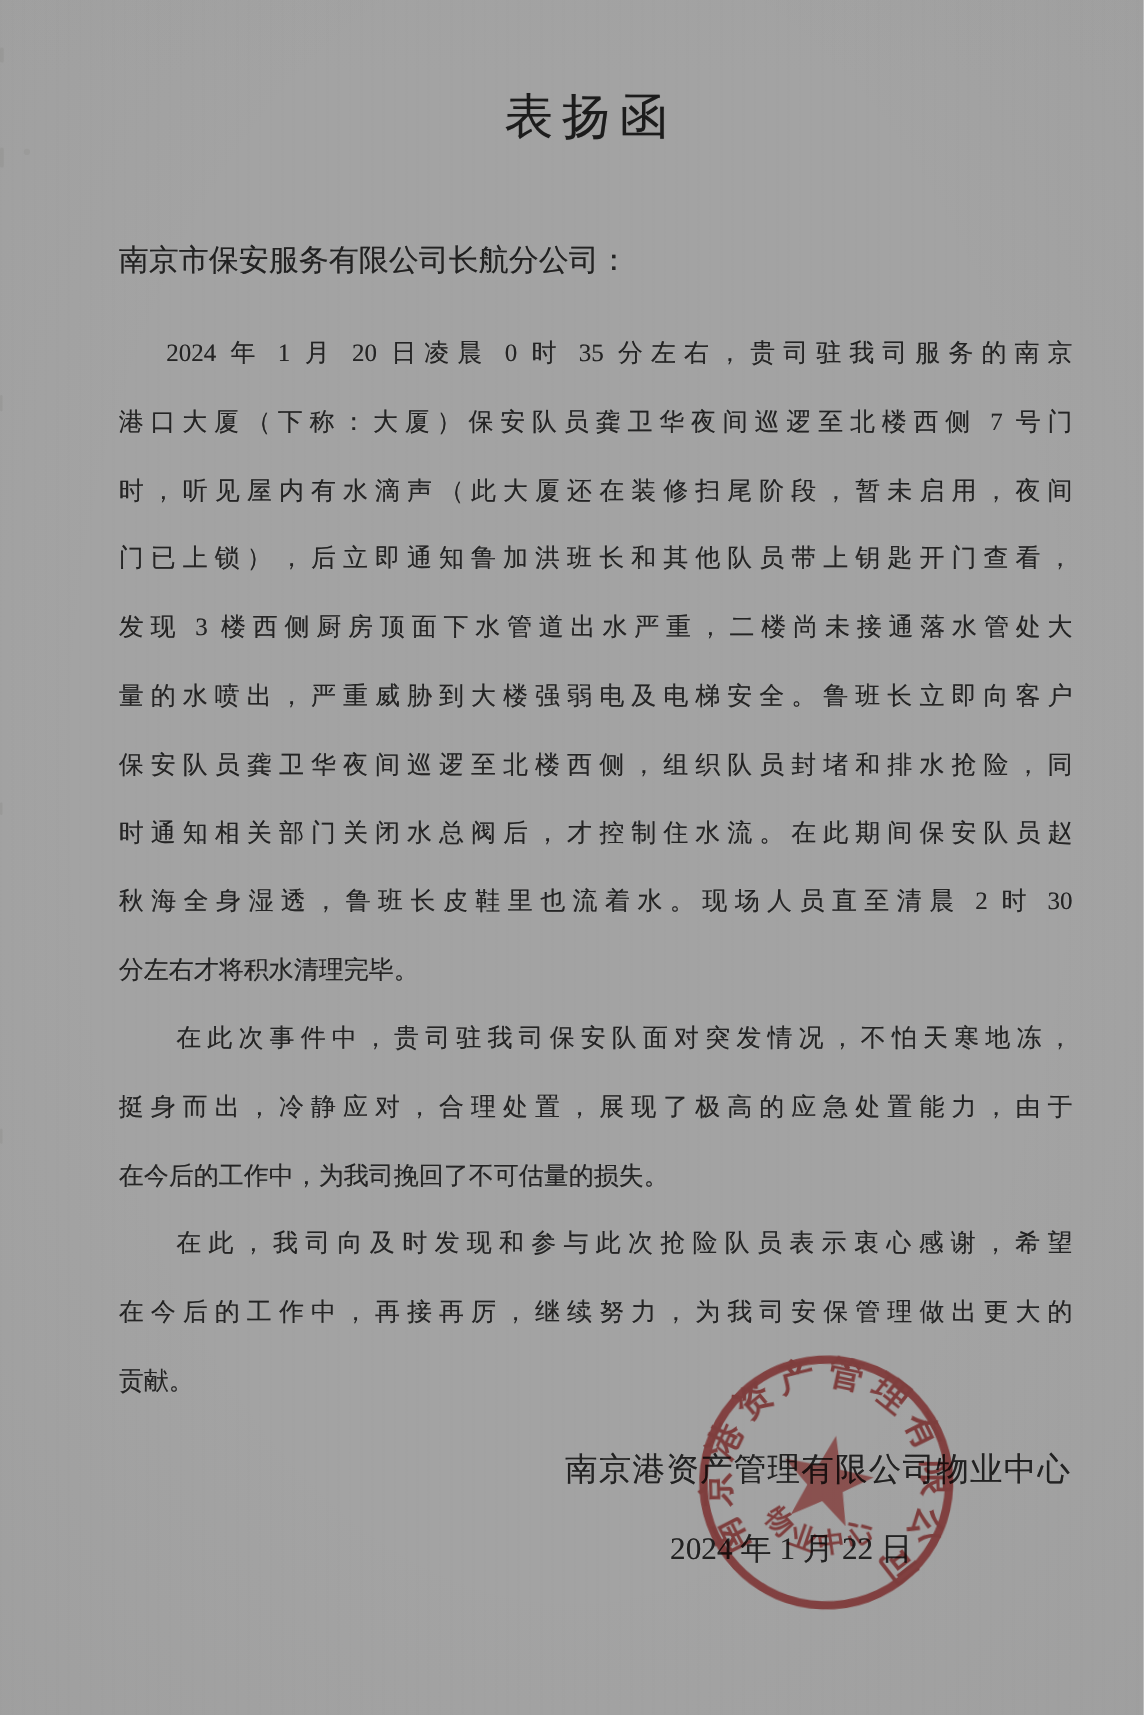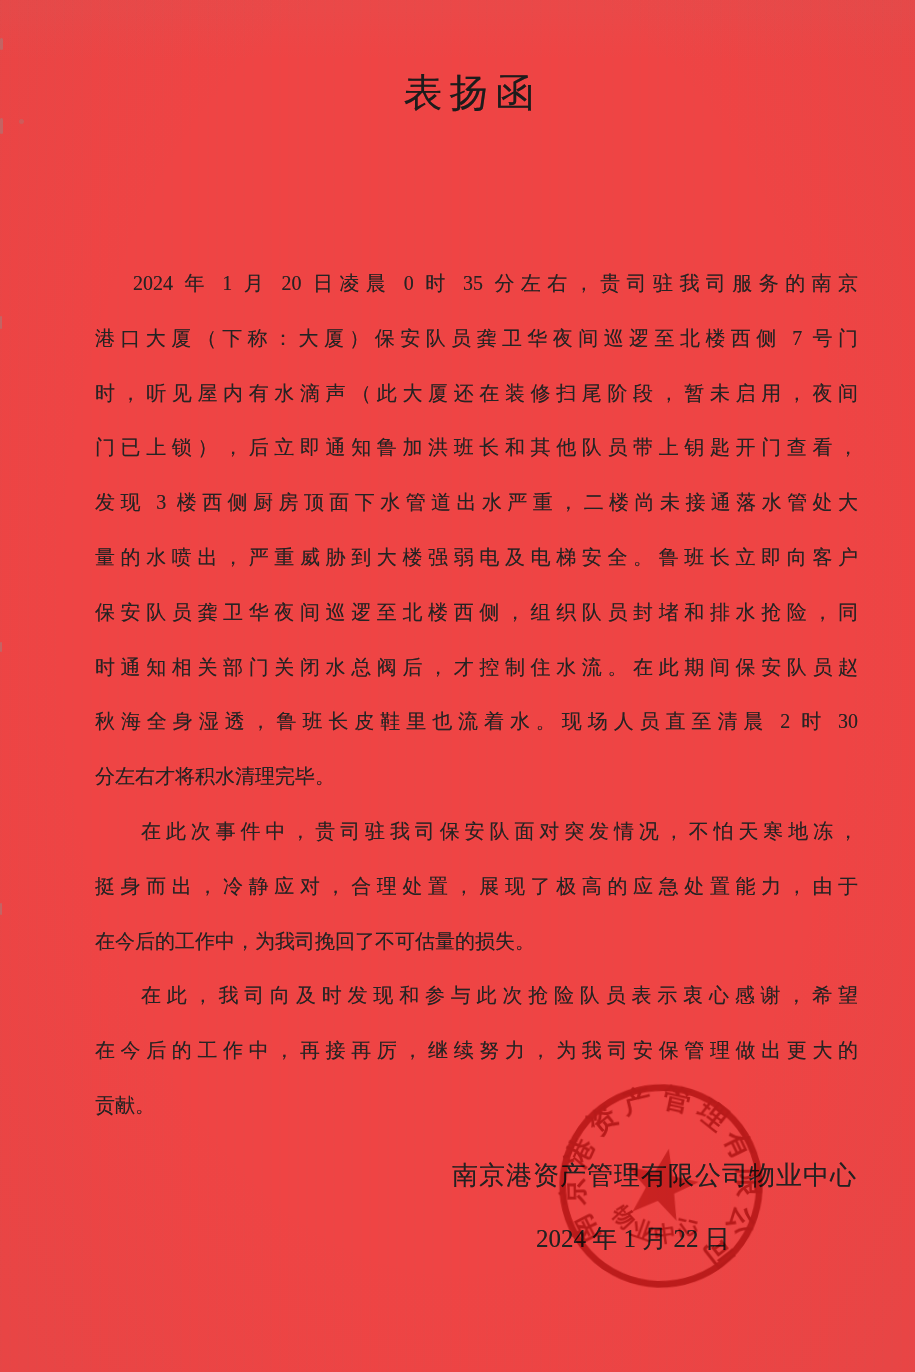--- a/index.html
+++ b/index.html
@@ -3,21 +3,21 @@
 <meta charset="utf-8">
 <style>
   * { margin:0; padding:0; box-sizing:border-box; }
   html,body { background:#e8e8e6; }
   body { font-family:"Liberation Serif","DejaVu Serif",serif; }
 
   .page {
     position:relative;
     width:915px; height:1372px;
     margin:0 auto;
-    background:#ef4444;
+    background:#a3a3a3;
     overflow:hidden;
     color:#222;
   }
   
   .page::before {
     content:"";
     position:absolute; inset:0;
     background:
       repeating-linear-gradient(90deg, rgba(120,120,118,.018) 0 2px, transparent 2px 9px),
       linear-gradient(180deg, rgba(150,150,148,.05) 0 8px, transparent 60px),
@@ -89,20 +89,21 @@
   .a5 { left:0; top:642px; width:2px; height:10px; }
   .a6 { left:0; top:903px; width:2px; height:12px; }
 </style>
 </head>
 <body>
 
 <div class="page">
 
   <h1 class="title">表扬函</h1>
 
+  <div class="salutation">南京市保安服务有限公司长航分公司：</div>
 
   <div class="body-text">
     <div class="line indent-num jfull">2024 年 1 月 20 日凌晨 0 时 35 分左右，贵司驻我司服务的南京</div>
     <div class="line jfull">港口大厦（下称：大厦）保安队员龚卫华夜间巡逻至北楼西侧 7 号门</div>
     <div class="line jfull">时，听见屋内有水滴声（此大厦还在装修扫尾阶段，暂未启用，夜间</div>
     <div class="line jfull">门已上锁），后立即通知鲁加洪班长和其他队员带上钥匙开门查看，</div>
     <div class="line jfull">发现 3 楼西侧厨房顶面下水管道出水严重，二楼尚未接通落水管处大</div>
     <div class="line jfull">量的水喷出，严重威胁到大楼强弱电及电梯安全。鲁班长立即向客户</div>
     <div class="line jfull">保安队员龚卫华夜间巡逻至北楼西侧，组织队员封堵和排水抢险，同</div>
     <div class="line jfull">时通知相关部门关闭水总阀后，才控制住水流。在此期间保安队员赵</div>

